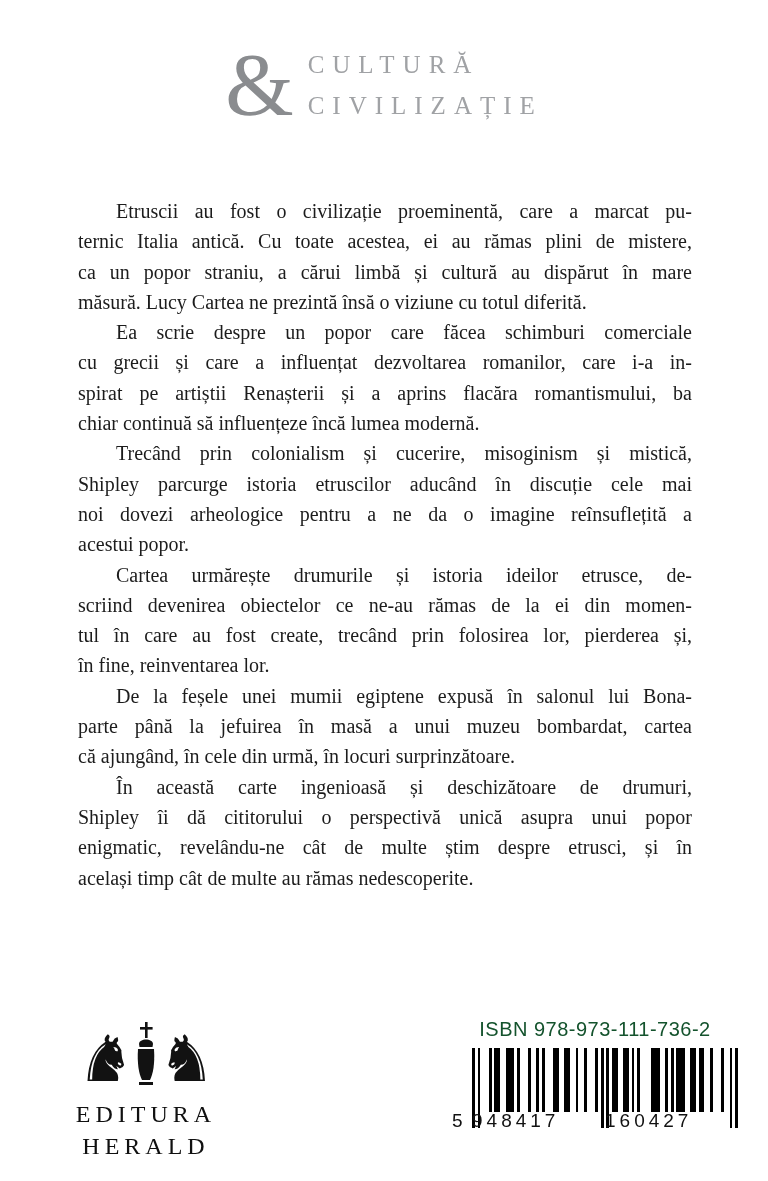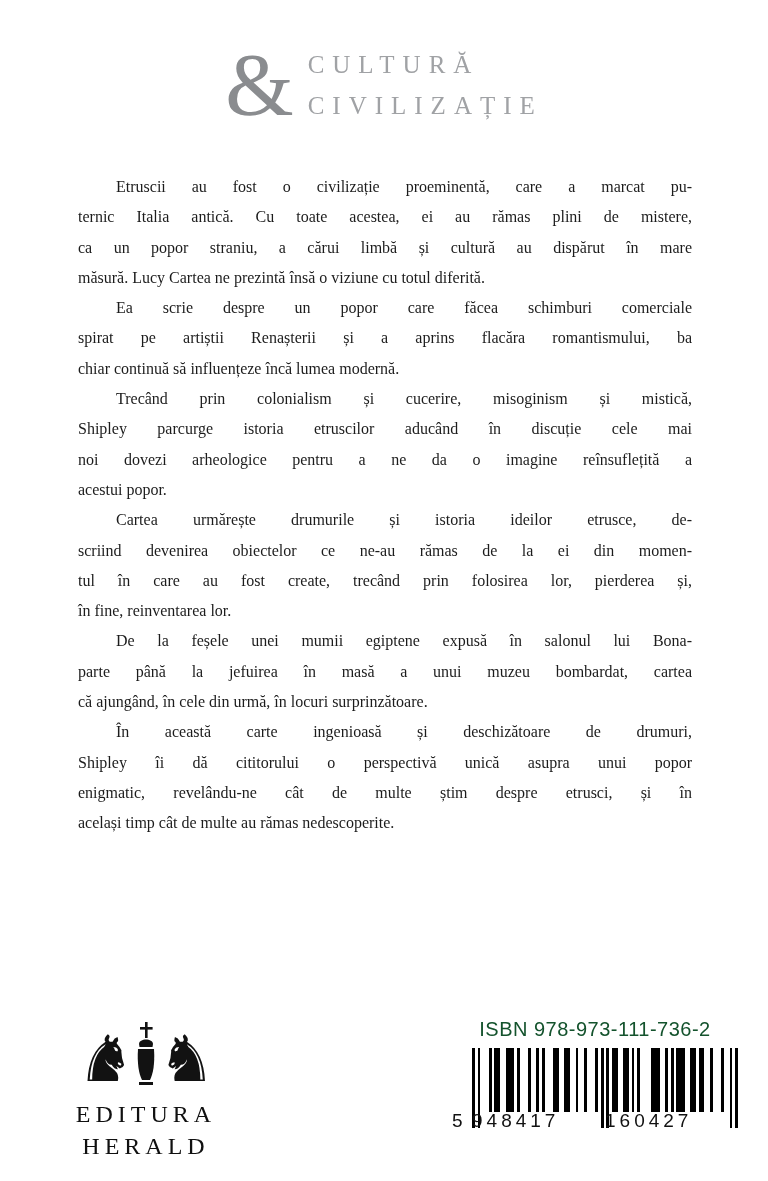--- a/index.html
+++ b/index.html
@@ -36,22 +36,22 @@
     font-size: 25px;
     letter-spacing: 8px;
     color: #a0a2a5;
   }
 
   
   .body-text {
     position: absolute;
     left: 78px;
     right: 76px;
-    top: 172px;
-    font-size: 16px;
+    top: 196px;
+    font-size: 20px;
     line-height: 30.3px;
     color: #1c1c1c;
   }
   .para { margin: 0; padding: 0; }
   .line { display: block; text-align: justify; text-align-last: justify; }
   .line.first { text-indent: 38px; }
   .line.last { text-align-last: left; }
 
   
   .publisher {
@@ -135,20 +135,21 @@
 
     <p class="para">
       <span class="line first">Etruscii au fost o civilizație proeminentă, care a marcat pu-</span>
       <span class="line">ternic Italia antică. Cu toate acestea, ei au rămas plini de mistere,</span>
       <span class="line">ca un popor straniu, a cărui limbă și cultură au dispărut în mare</span>
       <span class="line last">măsură. Lucy Cartea ne prezintă însă o viziune cu totul diferită.</span>
     </p>
 
     <p class="para">
       <span class="line first">Ea scrie despre un popor care făcea schimburi comerciale</span>
+      <span class="line">cu grecii și care a influențat dezvoltarea romanilor, care i-a in-</span>
       <span class="line">spirat pe artiștii Renașterii și a aprins flacăra romantismului, ba</span>
       <span class="line last">chiar continuă să influențeze încă lumea modernă.</span>
     </p>
 
     <p class="para">
       <span class="line first">Trecând prin colonialism și cucerire, misoginism și mistică,</span>
       <span class="line">Shipley parcurge istoria etruscilor aducând în discuție cele mai</span>
       <span class="line">noi dovezi arheologice pentru a ne da o imagine reînsuflețită a</span>
       <span class="line last">acestui popor.</span>
     </p>

